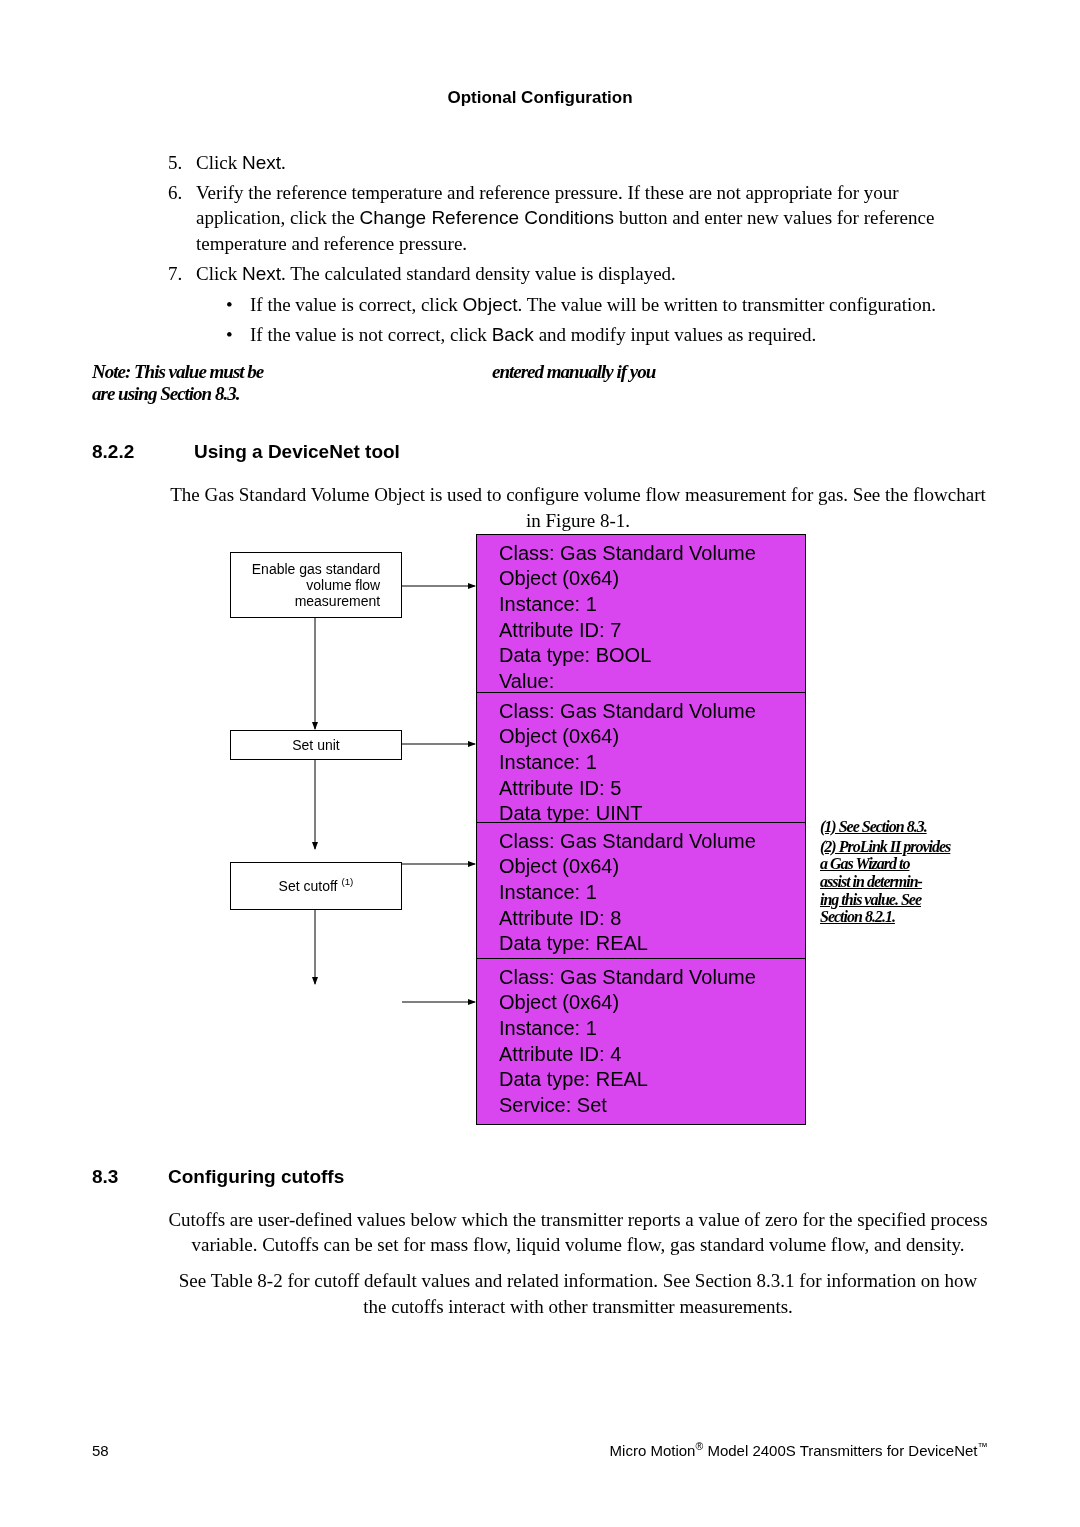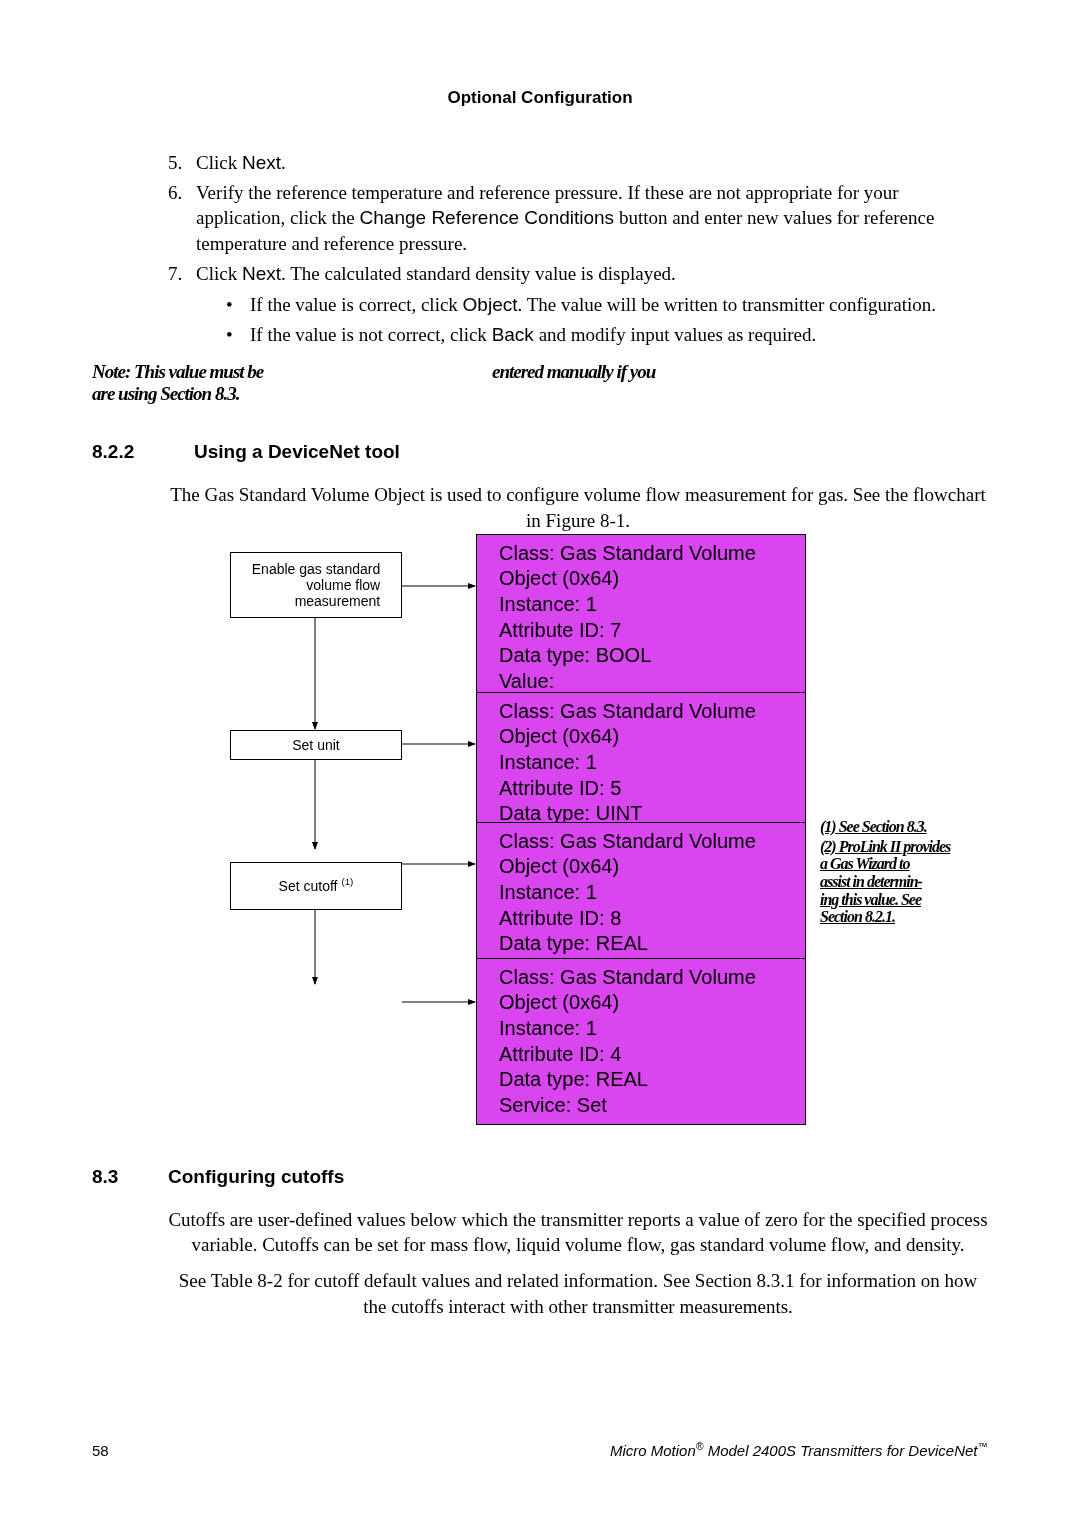--- a/index.html
+++ b/index.html
@@ -29,21 +29,21 @@
   .fig-label .figtitle { font-weight: bold; }
   .flow-wrap { position: relative; margin-left: 62px; width: 780px; height: 590px; }
   .fbox { position: absolute; border: 1px solid #000; font-family: Arial, Helvetica, sans-serif; font-size: 14px; text-align: right; display: flex; align-items: center; justify-content: center; background: #fff; padding: 4px 6px; box-sizing: border-box; line-height: 1.15; }
   .dbox { position: absolute; border: 1px solid #000; font-family: Arial, Helvetica, sans-serif; font-size: 20px; text-align: left; background: #d946ef; padding: 6px 22px; box-sizing: border-box; line-height: 1.28; }
   svg.lines { position: absolute; left: 0; top: 0; }
   .foot-annot { position: absolute; font-family: "Times New Roman", Times, serif; font-style: italic; font-weight: bold; font-size: 16px; letter-spacing: -1px; line-height: 1.1; text-decoration: underline; }
   .h2 { font-family: Arial, Helvetica, sans-serif; font-weight: bold; font-size: 19px; display: flex; margin-top: 42px; margin-bottom: 10px; margin-left: -76px; }
   .h2 .hnum { width: 76px; }
   .footer { position: absolute; bottom: 68px; left: 92px; right: 92px; display: flex; justify-content: space-between; align-items: baseline; font-family: Arial, Helvetica, sans-serif; font-size: 15px; }
   .footer .pn { }
-  .footer .pub { font-style: italic; }
+  .footer .pub { }
   sup { font-size: 0.7em; line-height: 0; }
 </style>
 </head>
 <body>
 
 <div class="page">
   <div class="running-head">Optional Configuration</div>
 
   <div class="body-col">
     <ol class="steps">

